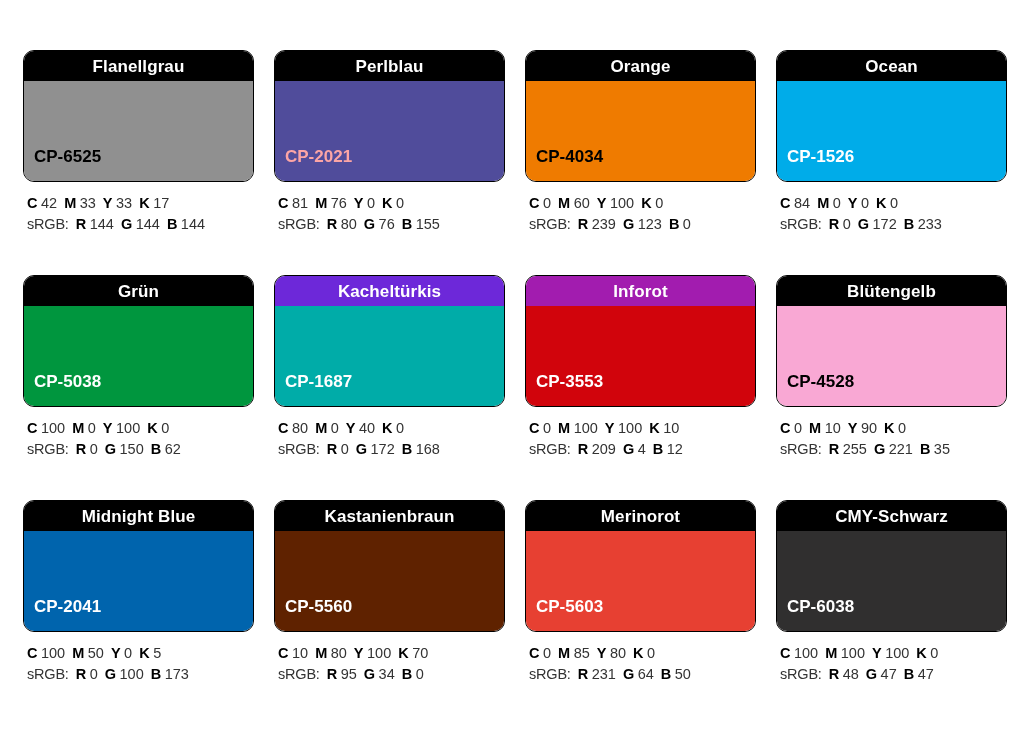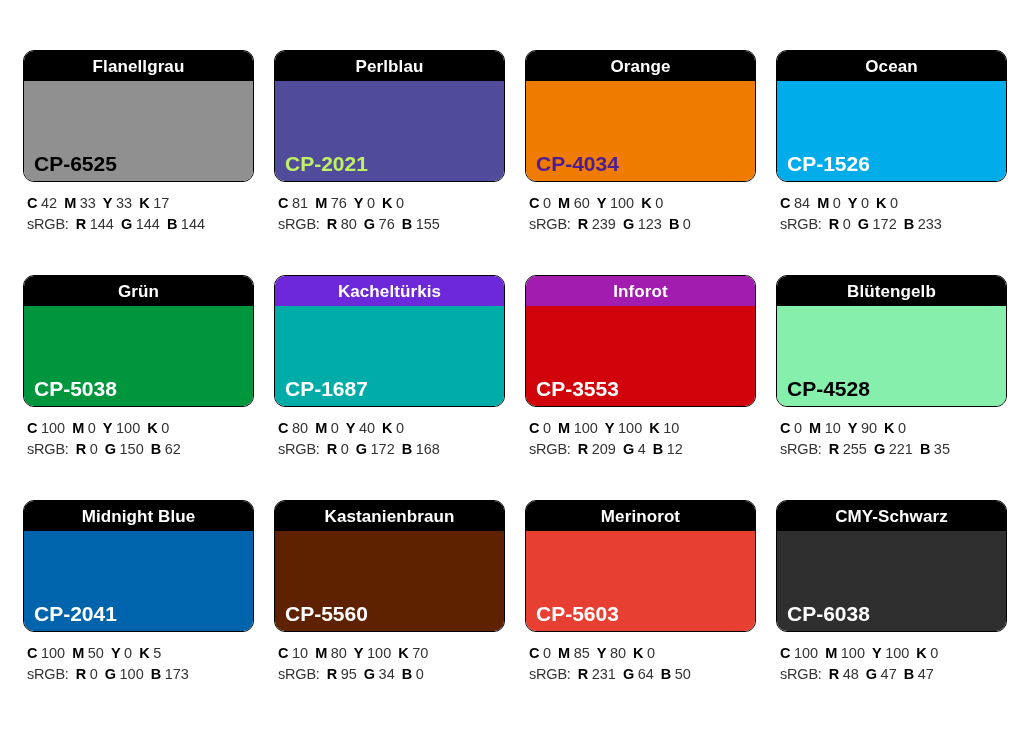--- a/index.html
+++ b/index.html
@@ -63,22 +63,22 @@
     position: absolute;
     left: 0;
     right: 0;
     top: 30px;
     bottom: 0;
   }
 
   .chip-code {
     position: absolute;
     left: 10px;
-    bottom: 7px;
-    font-size: 21px;
+    bottom: 16px;
+    font-size: 17px;
     font-weight: bold;
     line-height: 1;
     white-space: nowrap;
   }
 
   
   .values {
     padding-left: 4px;
     padding-top: 11px;
   }
@@ -126,35 +126,35 @@
         <div class="value-line"><span class="lbl">C</span><span class="sp-small"></span><span class="num">42</span><span class="sp"></span><span class="lbl">M</span><span class="sp-small"></span><span class="num">33</span><span class="sp"></span><span class="lbl">Y</span><span class="sp-small"></span><span class="num">33</span><span class="sp"></span><span class="lbl">K</span><span class="sp-small"></span><span class="num">17</span></div>
         <div class="value-line"><span class="prefix">sRGB:</span><span class="sp"></span><span class="lbl">R</span><span class="sp-small"></span><span class="num">144</span><span class="sp"></span><span class="lbl">G</span><span class="sp-small"></span><span class="num">144</span><span class="sp"></span><span class="lbl">B</span><span class="sp-small"></span><span class="num">144</span></div>
       </div>
     </div>
     <div class="swatch-card">
       <div class="chip">
         <div class="chip-header" style="background: rgb(0, 0, 0);">
           <span class="chip-title" style="color: rgb(255, 255, 255);">Perlblau</span>
         </div>
         <div class="chip-body" style="background: rgb(80, 76, 155);">
-          <span class="chip-code" style="color: #bef264;">CP-2021</span>
+          <span class="chip-code" style="color: #fca5a5;">CP-2021</span>
         </div>
       </div>
       <div class="values">
         <div class="value-line"><span class="lbl">C</span><span class="sp-small"></span><span class="num">81</span><span class="sp"></span><span class="lbl">M</span><span class="sp-small"></span><span class="num">76</span><span class="sp"></span><span class="lbl">Y</span><span class="sp-small"></span><span class="num">0</span><span class="sp"></span><span class="lbl">K</span><span class="sp-small"></span><span class="num">0</span></div>
         <div class="value-line"><span class="prefix">sRGB:</span><span class="sp"></span><span class="lbl">R</span><span class="sp-small"></span><span class="num">80</span><span class="sp"></span><span class="lbl">G</span><span class="sp-small"></span><span class="num">76</span><span class="sp"></span><span class="lbl">B</span><span class="sp-small"></span><span class="num">155</span></div>
       </div>
     </div>
     <div class="swatch-card">
       <div class="chip">
         <div class="chip-header" style="background: rgb(0, 0, 0);">
           <span class="chip-title" style="color: rgb(255, 255, 255);">Orange</span>
         </div>
         <div class="chip-body" style="background: rgb(239, 123, 0);">
-          <span class="chip-code" style="color: #4c1d95; margin-top: 48px;">CP-4034</span>
+          <span class="chip-code" style="color: #000000; margin-top: 48px;">CP-4034</span>
         </div>
       </div>
       <div class="values">
         <div class="value-line"><span class="lbl">C</span><span class="sp-small"></span><span class="num">0</span><span class="sp"></span><span class="lbl">M</span><span class="sp-small"></span><span class="num">60</span><span class="sp"></span><span class="lbl">Y</span><span class="sp-small"></span><span class="num">100</span><span class="sp"></span><span class="lbl">K</span><span class="sp-small"></span><span class="num">0</span></div>
         <div class="value-line"><span class="prefix">sRGB:</span><span class="sp"></span><span class="lbl">R</span><span class="sp-small"></span><span class="num">239</span><span class="sp"></span><span class="lbl">G</span><span class="sp-small"></span><span class="num">123</span><span class="sp"></span><span class="lbl">B</span><span class="sp-small"></span><span class="num">0</span></div>
       </div>
     </div>
     <div class="swatch-card">
       <div class="chip">
         <div class="chip-header" style="background: rgb(0, 0, 0);">
@@ -209,21 +209,21 @@
       <div class="values">
         <div class="value-line"><span class="lbl">C</span><span class="sp-small"></span><span class="num">0</span><span class="sp"></span><span class="lbl">M</span><span class="sp-small"></span><span class="num">100</span><span class="sp"></span><span class="lbl">Y</span><span class="sp-small"></span><span class="num">100</span><span class="sp"></span><span class="lbl">K</span><span class="sp-small"></span><span class="num">10</span></div>
         <div class="value-line"><span class="prefix">sRGB:</span><span class="sp"></span><span class="lbl">R</span><span class="sp-small"></span><span class="num">209</span><span class="sp"></span><span class="lbl">G</span><span class="sp-small"></span><span class="num">4</span><span class="sp"></span><span class="lbl">B</span><span class="sp-small"></span><span class="num">12</span></div>
       </div>
     </div>
     <div class="swatch-card">
       <div class="chip">
         <div class="chip-header" style="background: rgb(0, 0, 0);">
           <span class="chip-title" style="color: rgb(255, 255, 255);">Blütengelb</span>
         </div>
-        <div class="chip-body" style="background: #86efac;">
+        <div class="chip-body" style="background: #f9a8d4;">
           <span class="chip-code" style="color: rgb(0, 0, 0);">CP-4528</span>
         </div>
       </div>
       <div class="values">
         <div class="value-line"><span class="lbl">C</span><span class="sp-small"></span><span class="num">0</span><span class="sp"></span><span class="lbl">M</span><span class="sp-small"></span><span class="num">10</span><span class="sp"></span><span class="lbl">Y</span><span class="sp-small"></span><span class="num">90</span><span class="sp"></span><span class="lbl">K</span><span class="sp-small"></span><span class="num">0</span></div>
         <div class="value-line"><span class="prefix">sRGB:</span><span class="sp"></span><span class="lbl">R</span><span class="sp-small"></span><span class="num">255</span><span class="sp"></span><span class="lbl">G</span><span class="sp-small"></span><span class="num">221</span><span class="sp"></span><span class="lbl">B</span><span class="sp-small"></span><span class="num">35</span></div>
       </div>
     </div>
     <div class="swatch-card">
       <div class="chip">

